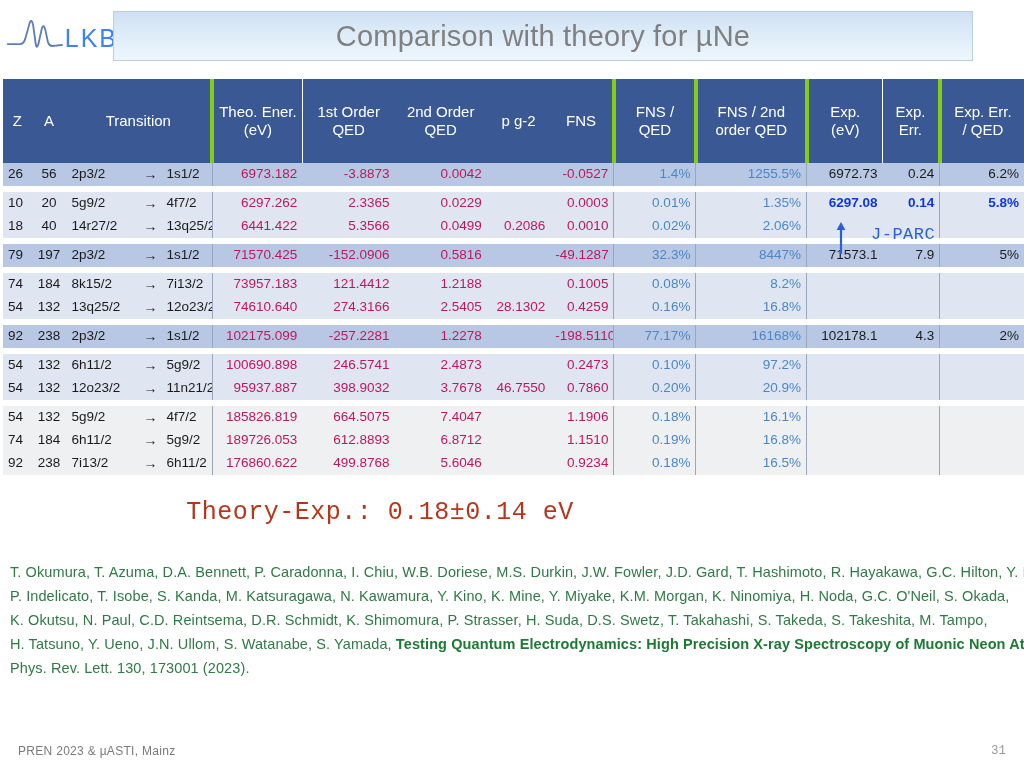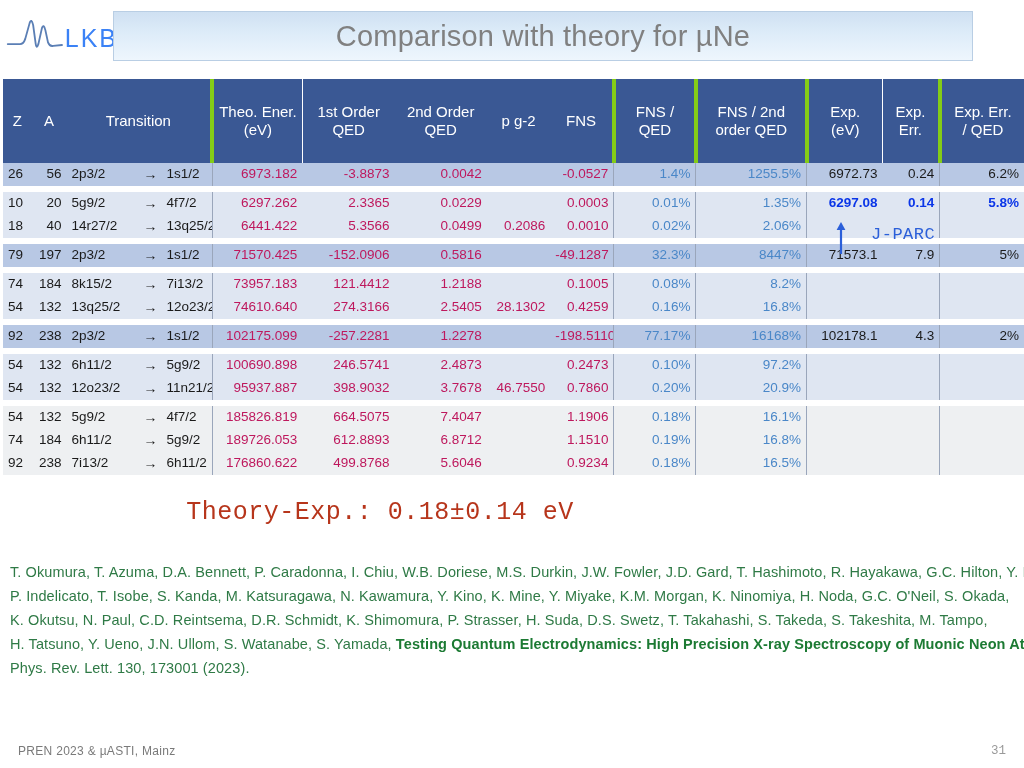--- a/index.html
+++ b/index.html
@@ -96,21 +96,21 @@
   tr.band-a td { background: #b8c8e4; }
   tr.band-b td { background: #dfe6f2; }
   tr.band-c td { background: #eef0f2; }
 
   
   td.vl { border-left: 1px solid #9aa6bb; }
   th.vl { border-left: 4px solid #84cc16; }
 
   .c-num   { text-align: right; color: #be185d; }
   .c-z     { text-align: left;  color: #1a1a1a; padding-left: 9px; }
-  .c-a     { text-align: right;  color: #1a1a1a; }
+  .c-a     { text-align: center;  color: #1a1a1a; }
   .c-tr    { text-align: left;  color: #1a1a1a; }
   .c-pct   { text-align: right; color: #4a87c8; }
   .c-exp   { text-align: right; color: #1a1a1a; }
   .hl      { color: #0b36e8; font-weight: bold; }
 
   .trans-cell { display: flex; align-items: center; gap: 4px; }
   .trans-from { min-width: 54px; display: inline-block; }
   .arrow { color: #1a1a1a; font-size: 14px; padding: 0 5px 0 14px; }
 
   

